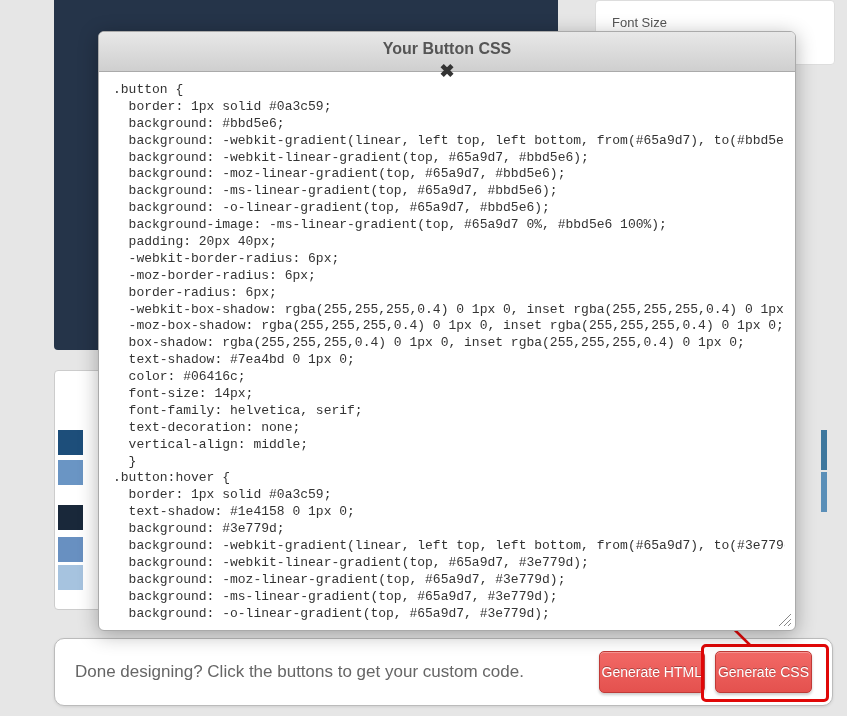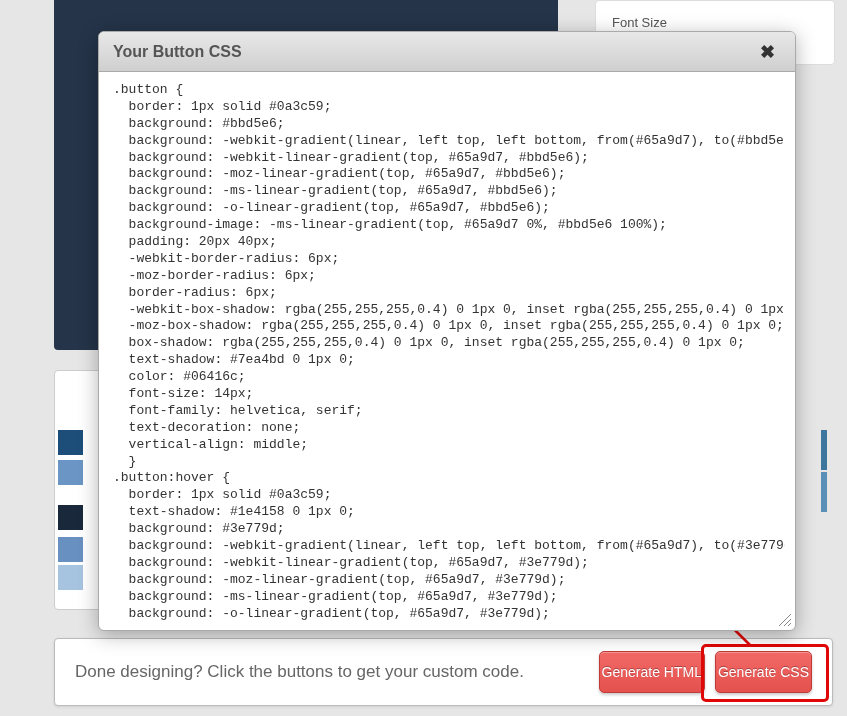--- a/index.html
+++ b/index.html
@@ -68,21 +68,21 @@
     .sw6 { background: #3e779d; position: absolute; top: 430px; right: 20px; height: 40px; width: 6px; }
     .sw7 { background: #5a8fb8; position: absolute; top: 472px; right: 20px; height: 40px; width: 6px; }
     .bottom-bar {
       position: absolute;
       bottom: 10px;
       left: 54px;
       right: 14px;
       height: 68px;
       background: #fff;
       border: 1px solid #bbb;
-      border-radius: 4px;
+      border-radius: 10px;
       display: flex;
       align-items: center;
       padding: 0 20px;
       box-shadow: 0 1px 3px rgba(0,0,0,0.1);
     }
     .bottom-text {
       flex: 1;
       color: #666;
       font-size: 17px;
     }
@@ -127,20 +127,21 @@
       overflow: hidden;
     }
     .modal-header {
       background: linear-gradient(#e8e8e8, #cfcfcf);
       border-bottom: 1px solid #aaa;
       padding: 8px 14px;
       display: flex;
       align-items: center;
       justify-content: space-between;
       height: 40px;
+      flex-direction: column;
     }
     .modal-title {
       font-weight: bold;
       font-size: 16px;
       color: #555;
     }
     .close-x {
       font-size: 18px;
       font-weight: bold;
       color: #333;

